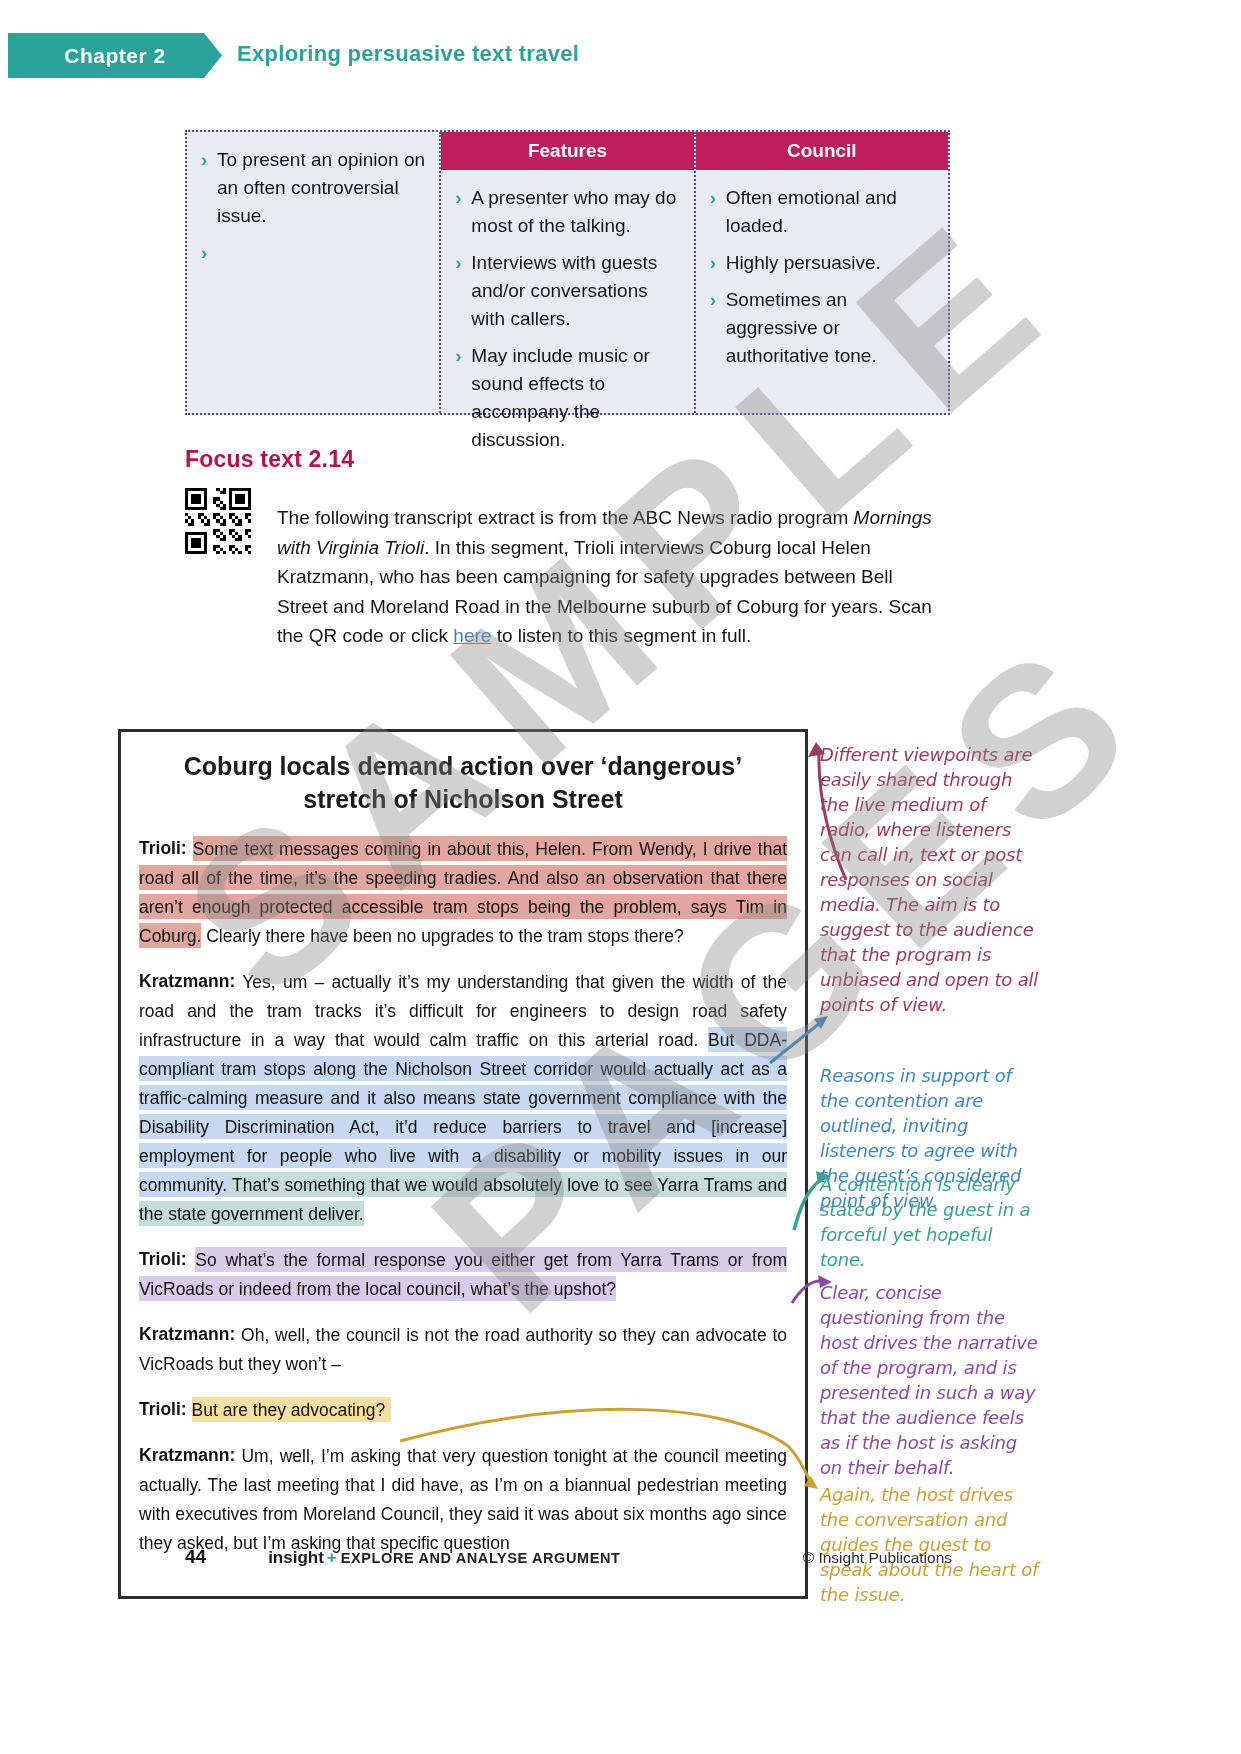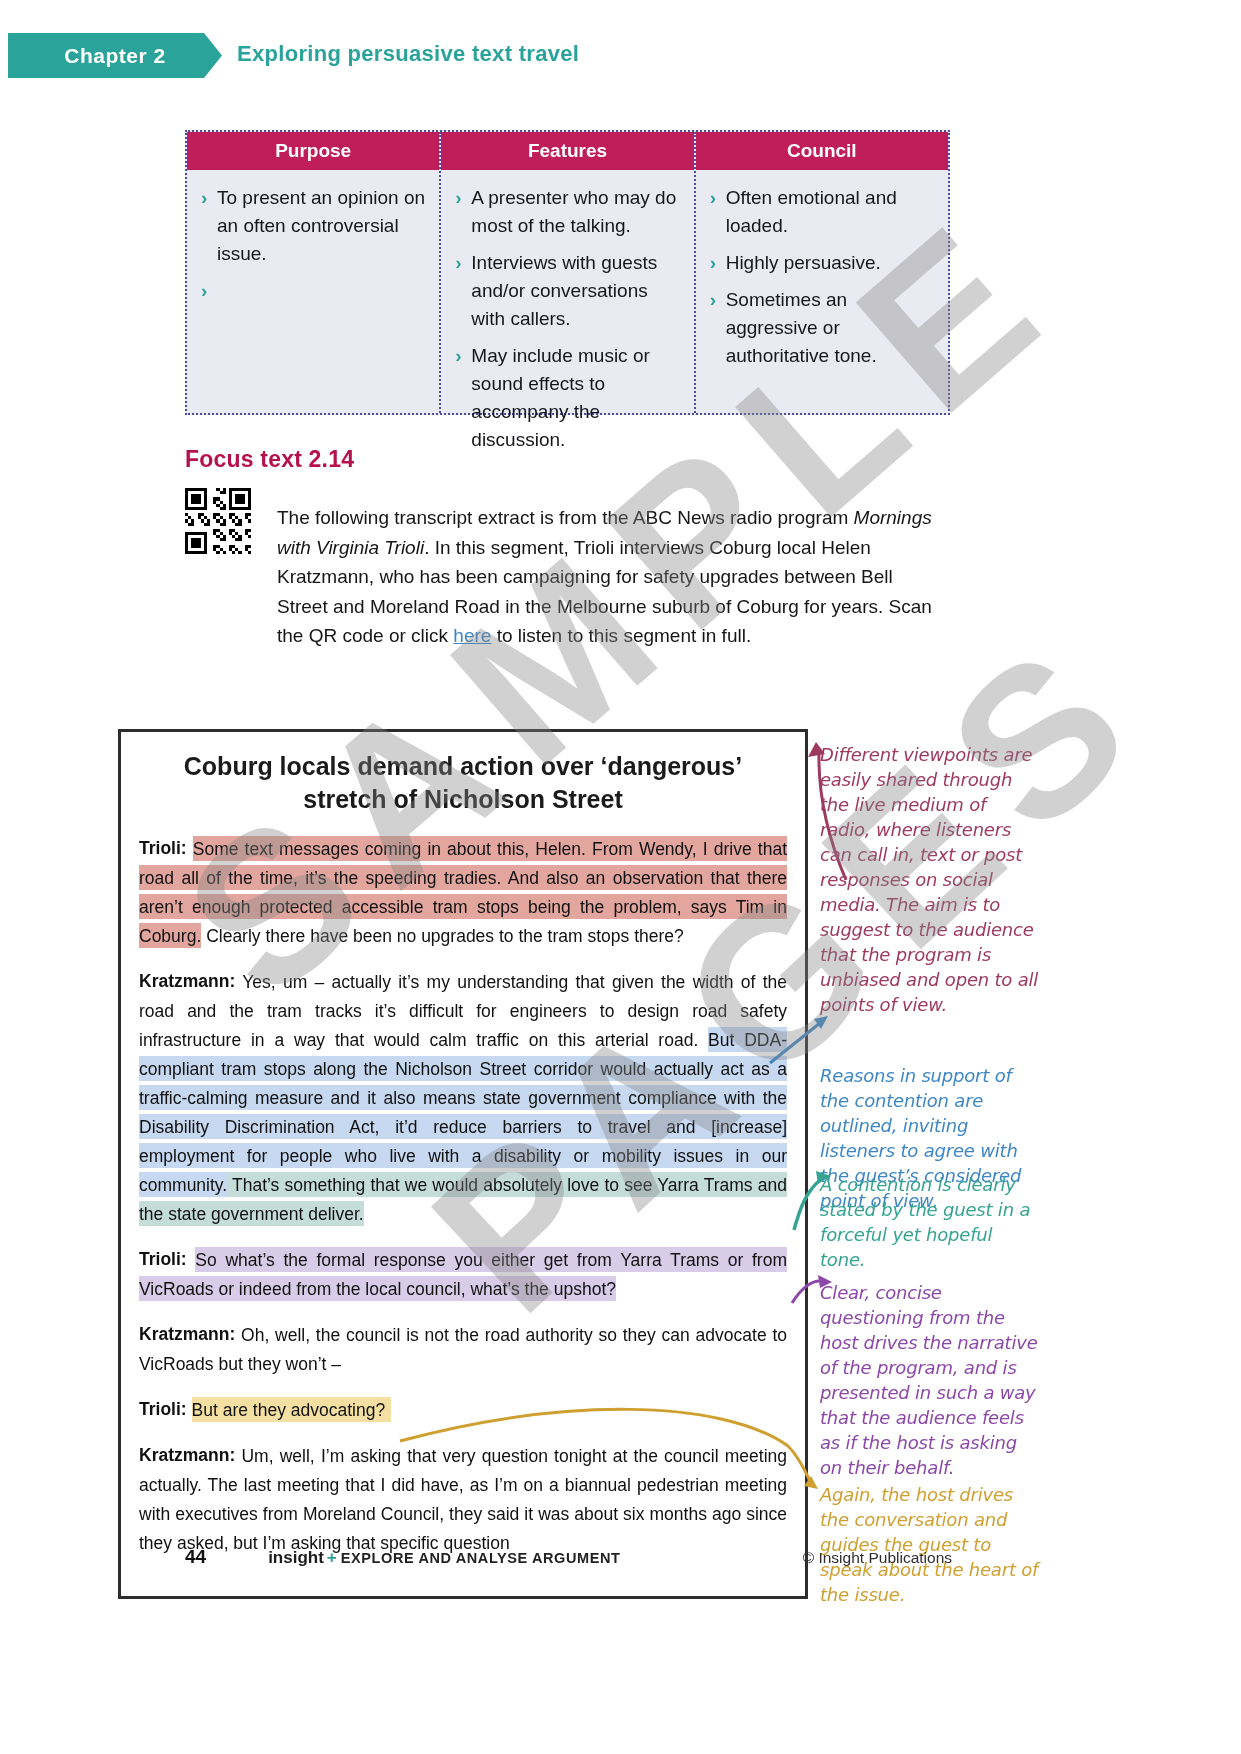--- a/index.html
+++ b/index.html
@@ -98,21 +98,20 @@
 
 <div class="page">
 
   <div class="chapter-badge">
     <span>Chapter 2</span>
   </div>
   <div class="chapter-title">Exploring persuasive text travel</div>
 
   <div class="tbl" id="tbl">
       <div class="col">
-        <div class="th">Purpose</div>
         <div class="tb">
           <div class="cell-item"><span class="bullet">›</span><span>To present an opinion on an often controversial issue.</span></div>
           <div class="cell-item"><span class="bullet">›</span></div>
         </div>
       </div>
       <div class="col">
         <div class="th">Features</div>
         <div class="tb">
           <div class="cell-item"><span class="bullet">›</span><span>A presenter who may do most of the talking.</span></div>
           <div class="cell-item"><span class="bullet">›</span><span>Interviews with guests and/or conversations with callers.</span></div>

